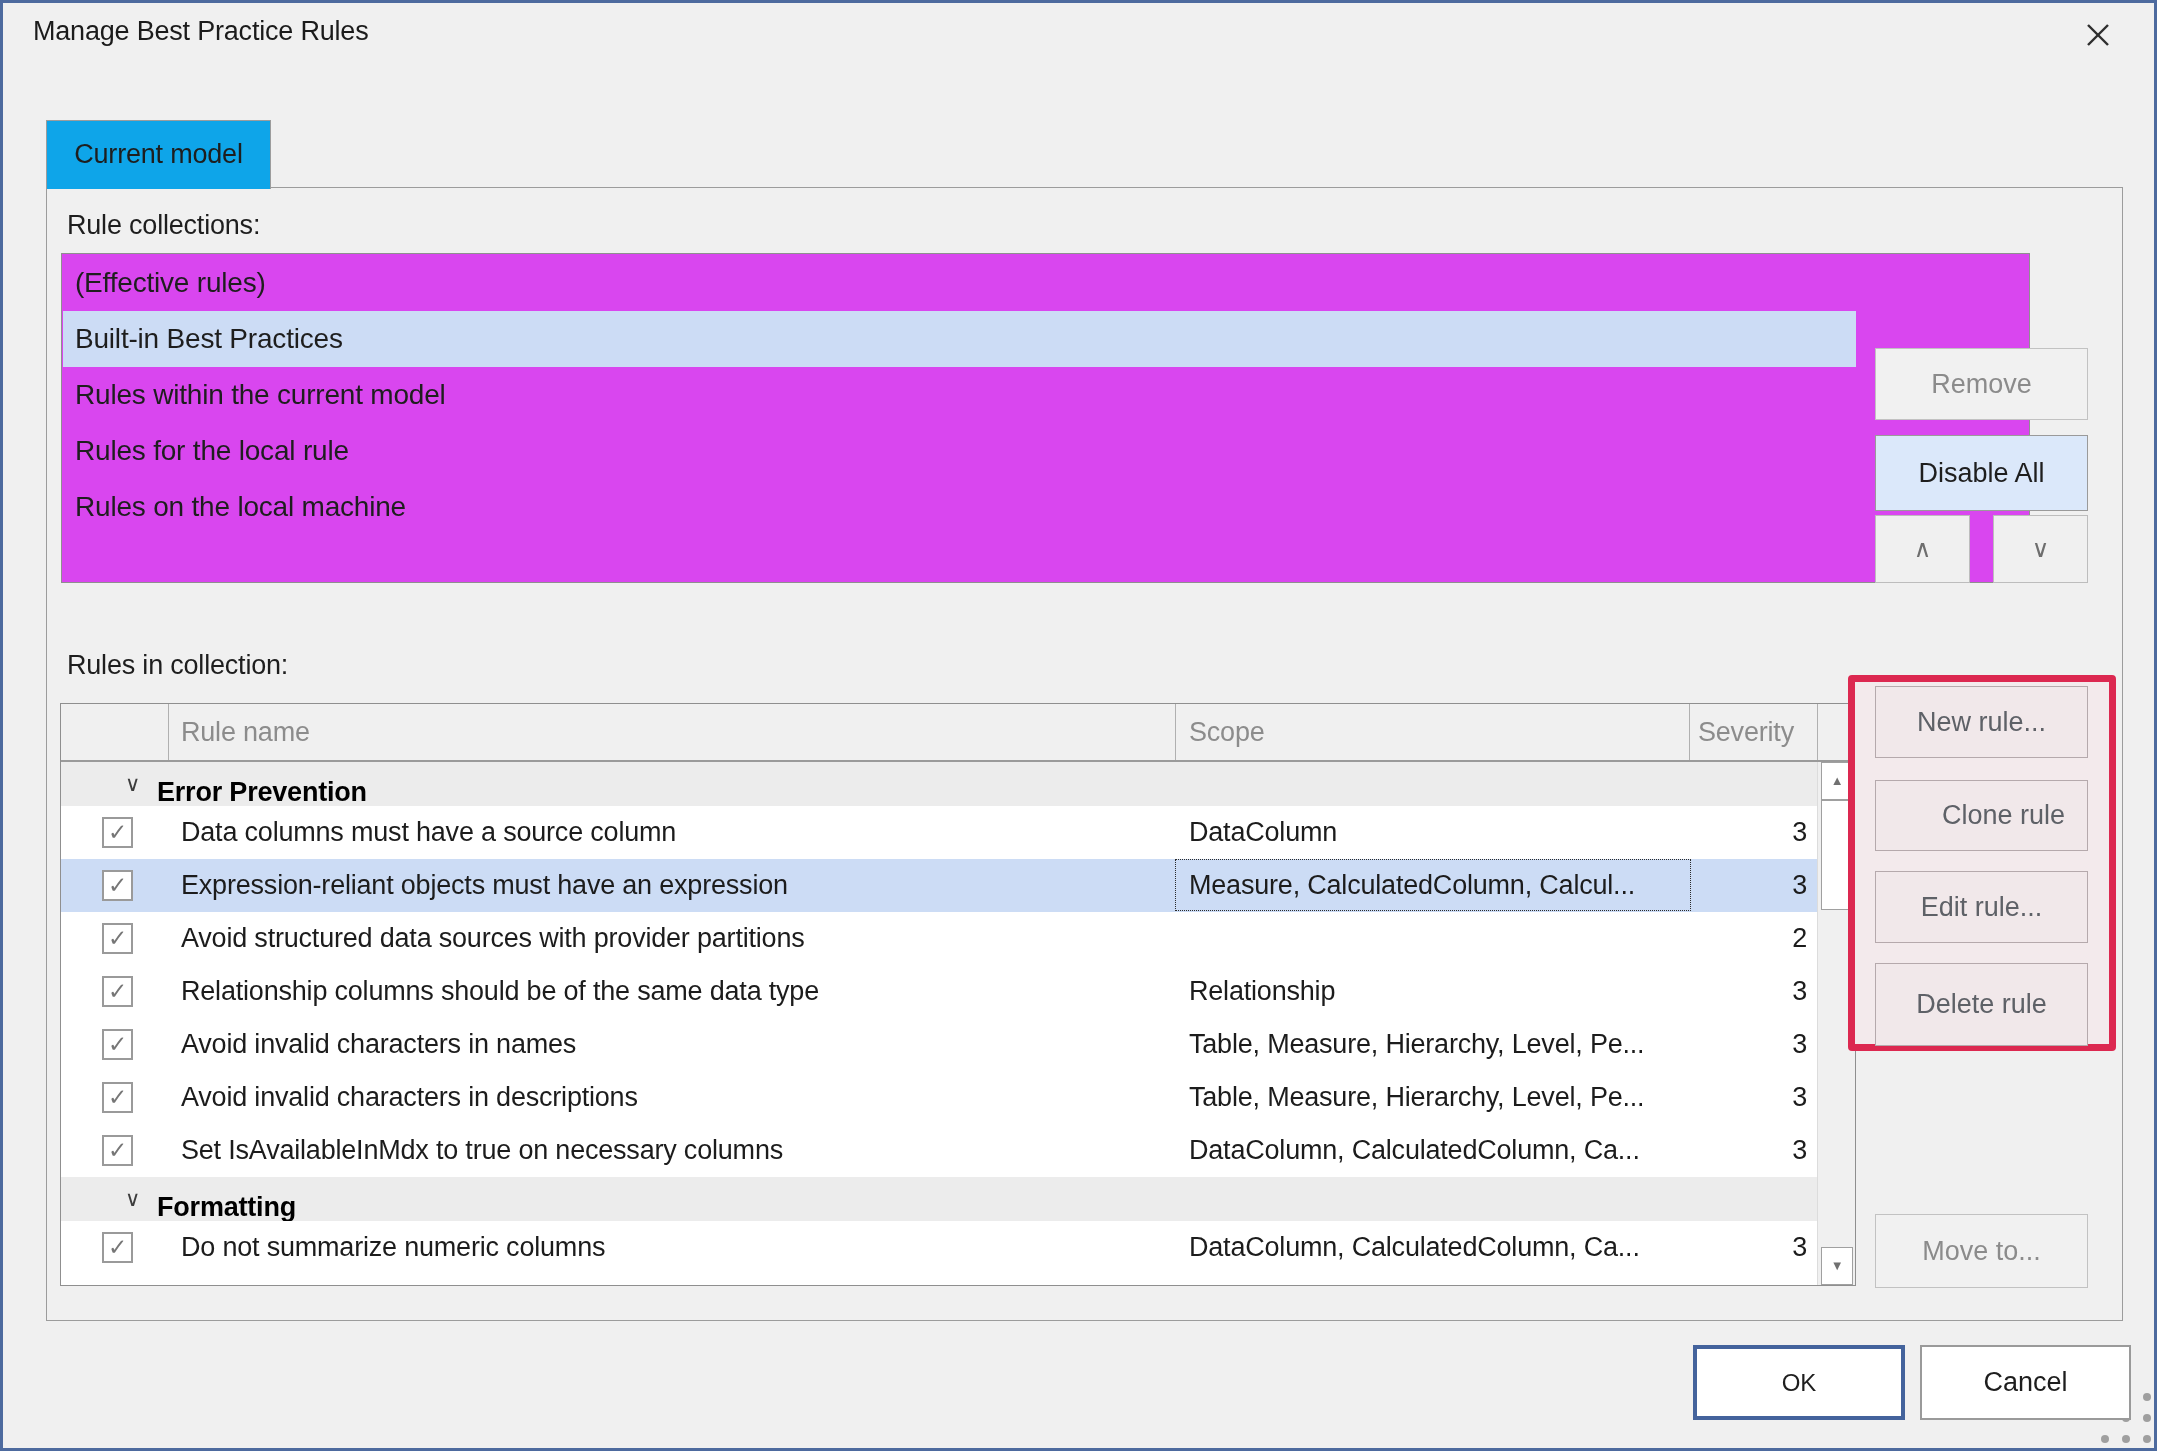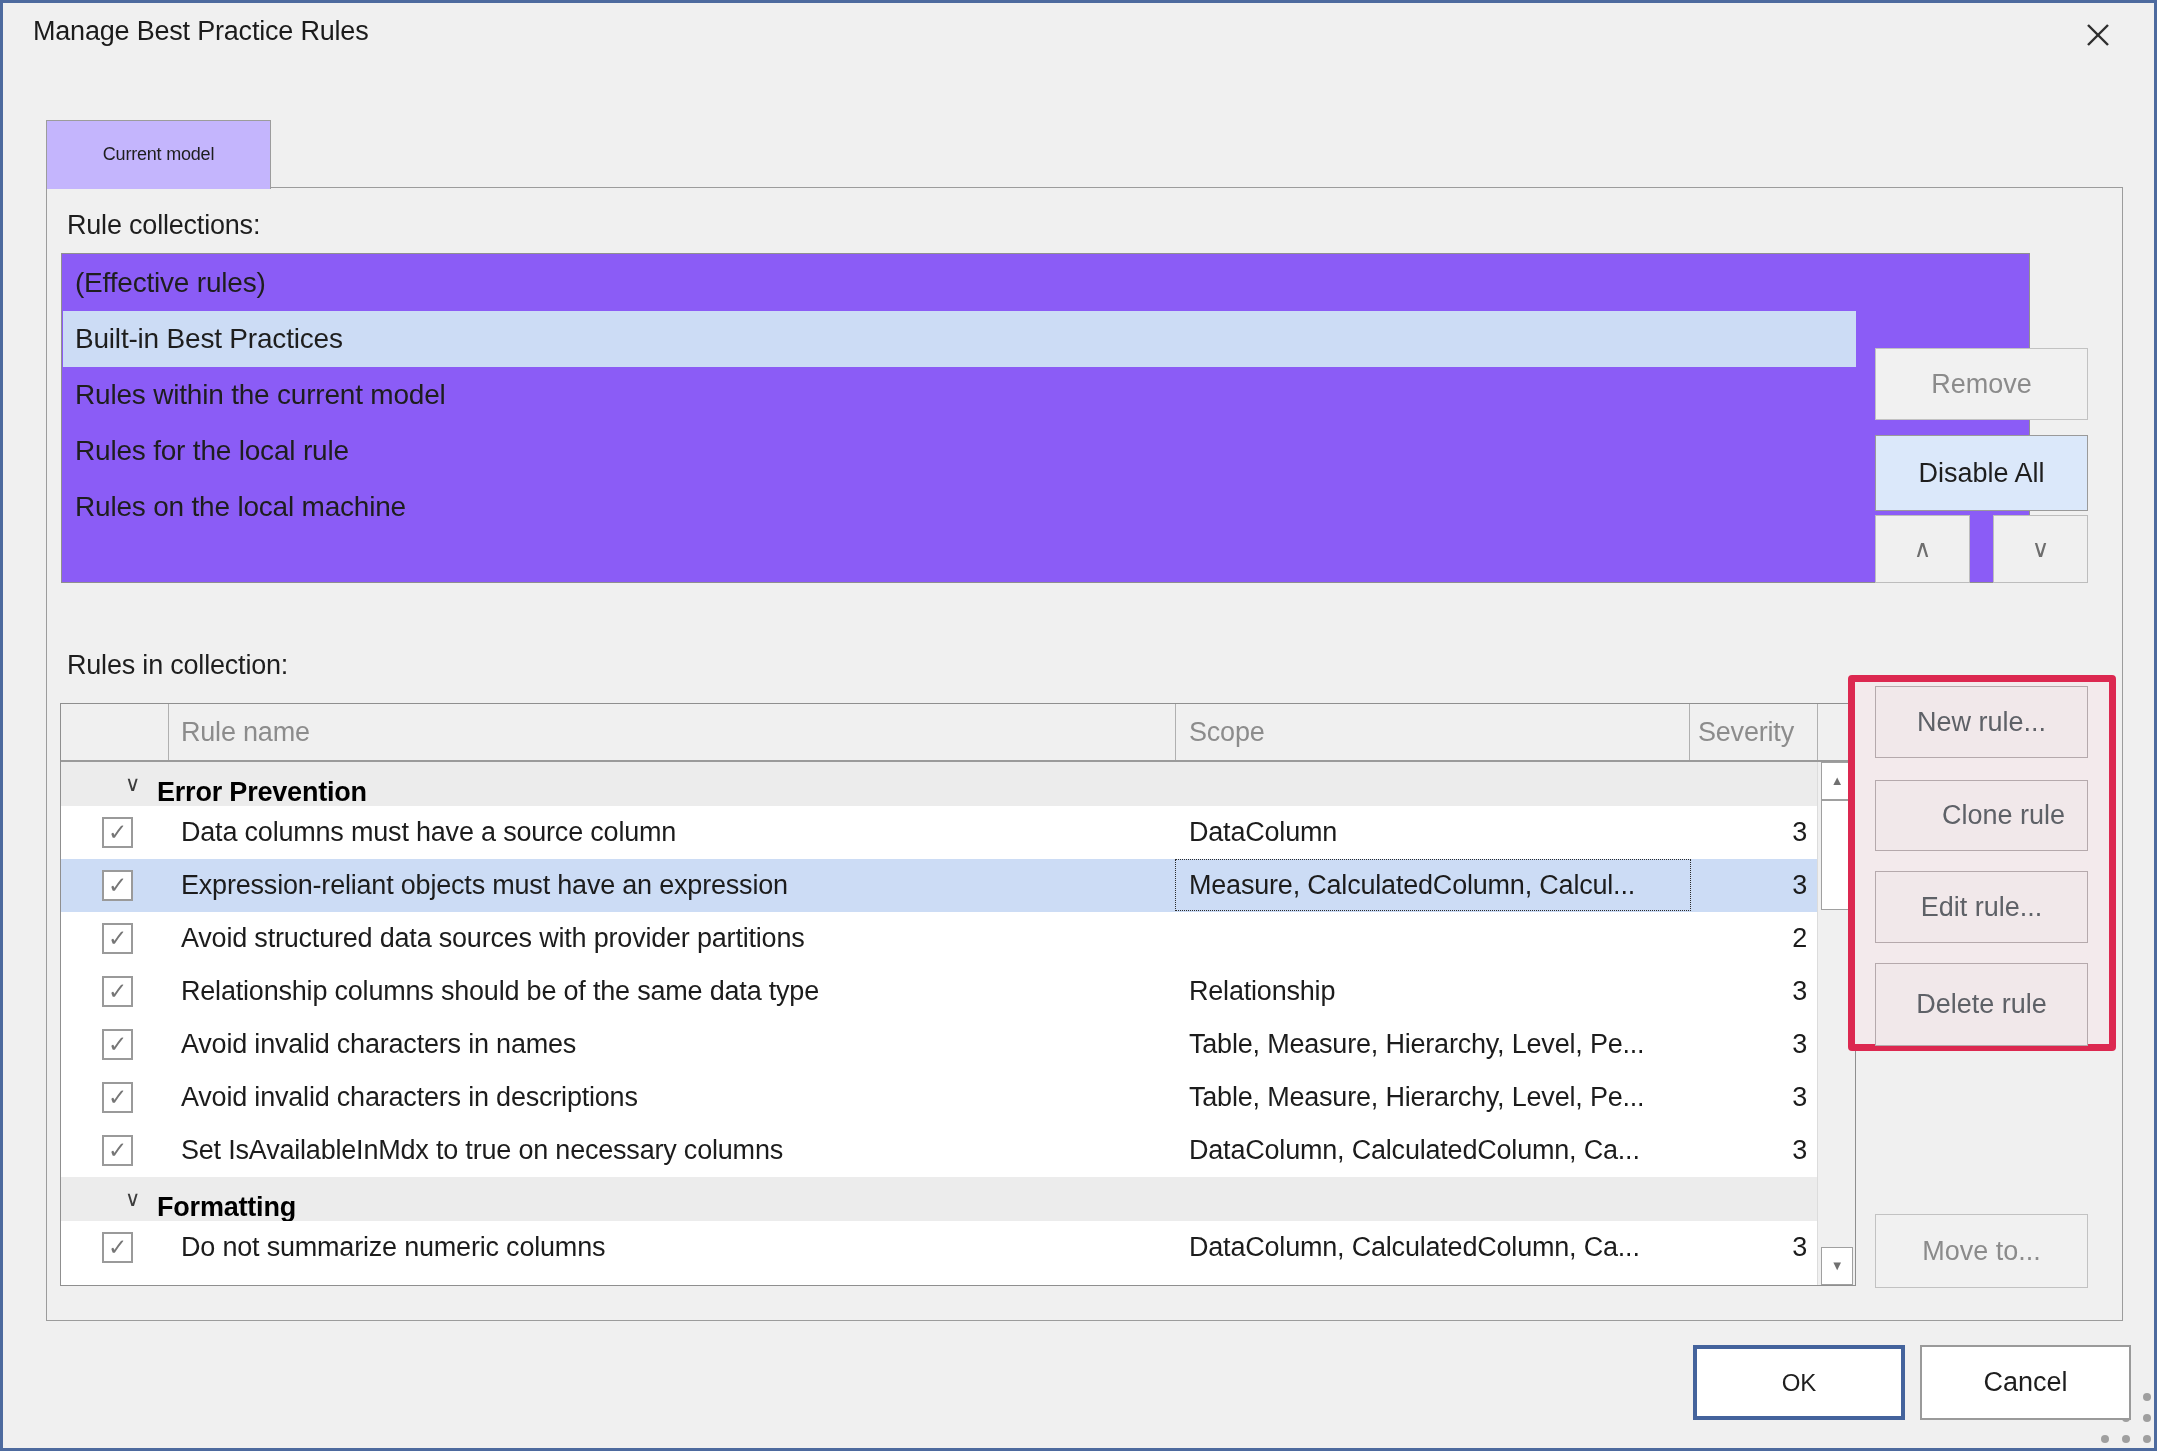--- a/index.html
+++ b/index.html
@@ -1,26 +1,26 @@
 <!DOCTYPE html>
 <html><head>
 <meta charset="utf-8">
 <style>
   html,body{margin:0;padding:0;background:#ffffff;}
   *{box-sizing:border-box;font-family:"Liberation Sans","DejaVu Sans",sans-serif;}
   .dialog{position:relative;width:2157px;height:1451px;background:#f0f0f0;border:3px solid #4d6a9e;overflow:hidden;letter-spacing:-0.2px;color:#1e1e1e;cursor:default;}
   .abs{position:absolute;}
   .title{left:30px;top:13px;font-size:27px;color:#1b1b1b;}
   .close-btn{left:2072px;top:12px;width:46px;height:42px;background:transparent;border:none;padding:0;}
-  .tab{left:43px;top:117px;width:225px;height:69px;background:#c4b5fd;border:1px solid #9c9c9c;border-bottom:none;z-index:2;text-align:center;line-height:66px;font-size:18px;}
+  .tab{left:43px;top:117px;width:225px;height:69px;background:#0ea5e9;border:1px solid #9c9c9c;border-bottom:none;z-index:2;text-align:center;line-height:66px;font-size:27px;}
   .groupbox{left:43px;top:184px;width:2077px;height:1134px;border:1px solid #9c9c9c;z-index:1;}
   .lbl{font-size:27px;color:#1e1e1e;z-index:2;}
   .lbl-collections{left:64px;top:207px;}
   .lbl-rules{left:64px;top:647px;}
-  .listbox{left:58px;top:250px;width:1969px;height:330px;background:#8b5cf6;border:1px solid #8f8f8f;z-index:2;}
+  .listbox{left:58px;top:250px;width:1969px;height:330px;background:#d946ef;border:1px solid #8f8f8f;z-index:2;}
   .li{position:absolute;left:1px;width:1793px;height:56px;line-height:56px;padding-left:12px;font-size:28px;white-space:nowrap;overflow:hidden;}
   .li.selected{background:#ccdcf5;}
   .btn{position:absolute;font-size:27px;text-align:center;border:1px solid #757575;background:#ffffff;color:#1e1e1e;z-index:4;padding:0;}
   .btn.disabled{background:#f1f1f1;border-color:#c2c2c2;color:#8b8b8b;}
   .btn-add{left:1872px;top:253px;width:213px;height:70px;}
   .btn-remove{left:1872px;top:345px;width:213px;height:72px;}
   .btn-disable{left:1872px;top:432px;width:213px;height:76px;background:#dbe8fa;border-color:#9a9a9a;}
   .btn-up{left:1872px;top:512px;width:95px;height:68px;background:#f0f0f0;border-color:#bdbdbd;color:#6e6e6e;font-size:24px;}
   .btn-down{left:1990px;top:512px;width:95px;height:68px;background:#f0f0f0;border-color:#bdbdbd;color:#6e6e6e;font-size:24px;}
   

